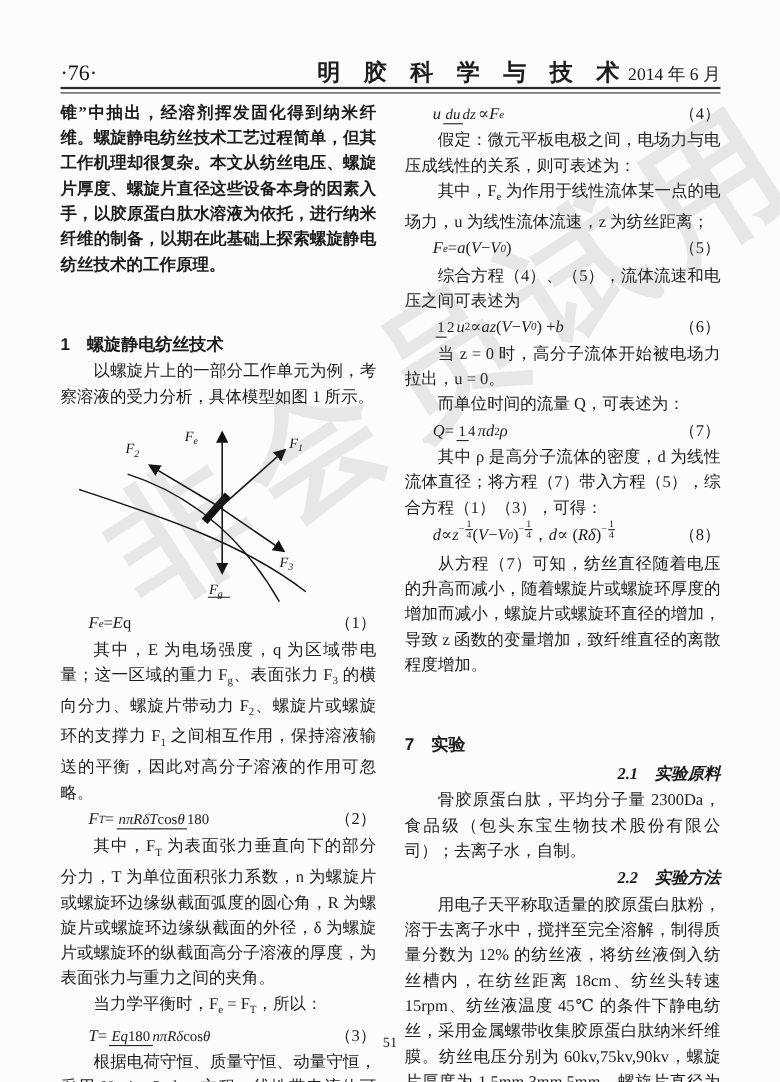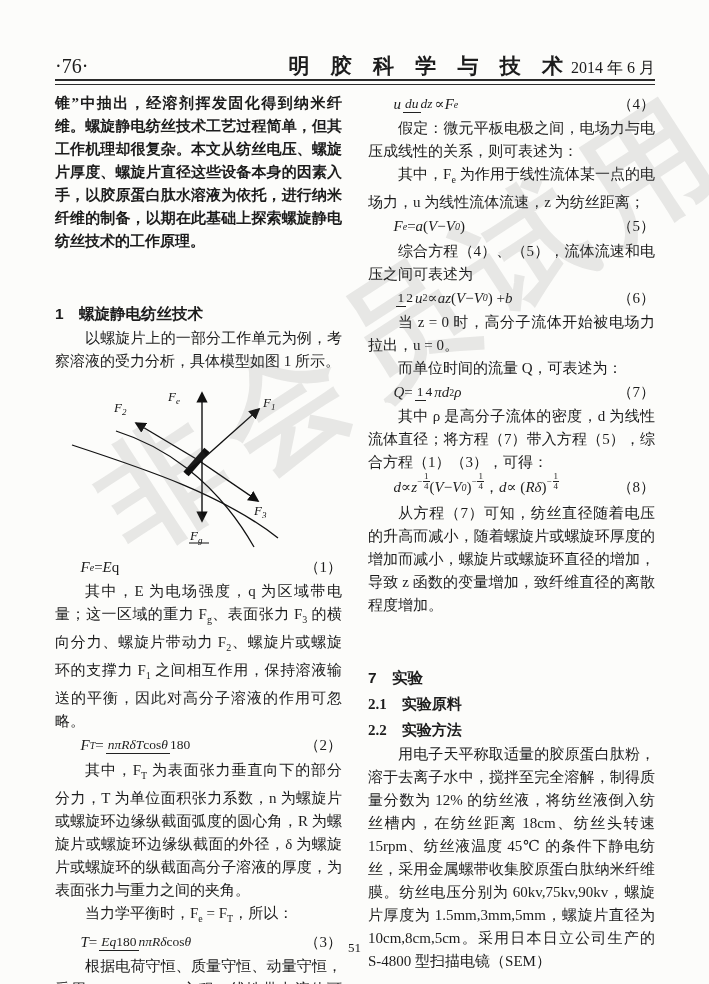--- a/index.html
+++ b/index.html
@@ -22,21 +22,21 @@
         border-top:2.5px solid #2b2b2b;border-bottom:1.4px solid #2b2b2b;z-index:2;}
 
   
   .cols{position:absolute;top:92px;left:55px;right:54px;display:flex;gap:26px;z-index:2;}
   .col{width:287px;font-size:15px;line-height:23px;text-align:justify;}
   p.para{margin:0;text-indent:2em;}
   p.noindent{text-indent:0;font-weight:bold;}
   .psub{font-size:10px;}
   .h-l1{font-family:"Liberation Sans","DejaVu Sans",sans-serif;font-weight:bold;
         font-size:15.5px;line-height:26px;text-align:left;margin-top:48px;}
-  .h-l2{font-weight:bold;font-size:15px;line-height:26px;text-align:left;}
+  .h-l2{font-style:italic;font-weight:bold;font-size:15px;line-height:26px;text-align:right;}
 
   
   .eq{display:flex;align-items:center;margin:4px 0;padding-left:1.7em;line-height:1.15;}
   .eq-body{display:inline-flex;align-items:center;flex-wrap:nowrap;}
   .eq-no{margin-left:auto;font-size:15px;}
   .it{font-style:italic;}
   .rm{font-style:normal;}
   sub.msub{font-size:10px;font-style:italic;}
   sup.msup{font-size:10px;}
   .frac{display:inline-flex;flex-direction:row;align-items:flex-start;margin:0 2px;
@@ -272,20 +272,21 @@
               <sup class="supf">−<span class="tf">
                   <span class="tfn">1</span>
                   <span class="tfd">4</span>
                 </span></sup>
             </span>
             <span class="eq-no">（8）</span>
           </div>
           <p class="para">从方程（7）可知，纺丝直径随着电压的升高而减小，随着螺旋片或螺旋环厚度的增加而减小，螺旋片或螺旋环直径的增加，导致 z 函数的变量增加，致纤维直径的离散程度增加。</p>
           <div class="h-l1">7　实验</div>
           <div class="h-l2">2.1　实验原料</div>
+          <p class="para">骨胶原蛋白肽，平均分子量 2300Da，食品级（包头东宝生物技术股份有限公司）；去离子水，自制。</p>
           <div class="h-l2">2.2　实验方法</div>
           <p class="para">用电子天平称取适量的胶原蛋白肽粉，溶于去离子水中，搅拌至完全溶解，制得质量分数为 12% 的纺丝液，将纺丝液倒入纺丝槽内，在纺丝距离 18cm、纺丝头转速 15rpm、纺丝液温度 45℃ 的条件下静电纺丝，采用金属螺带收集胶原蛋白肽纳米纤维膜。纺丝电压分别为 60kv,75kv,90kv，螺旋片厚度为 1.5mm,3mm,5mm，螺旋片直径为 10cm,8cm,5cm。采用日本日立公司生产的 S-4800 型扫描电镜（SEM）</p>
         </div>
     </section>
 
   </main>
 
   <footer>
     <span>51</span>
   </footer>

